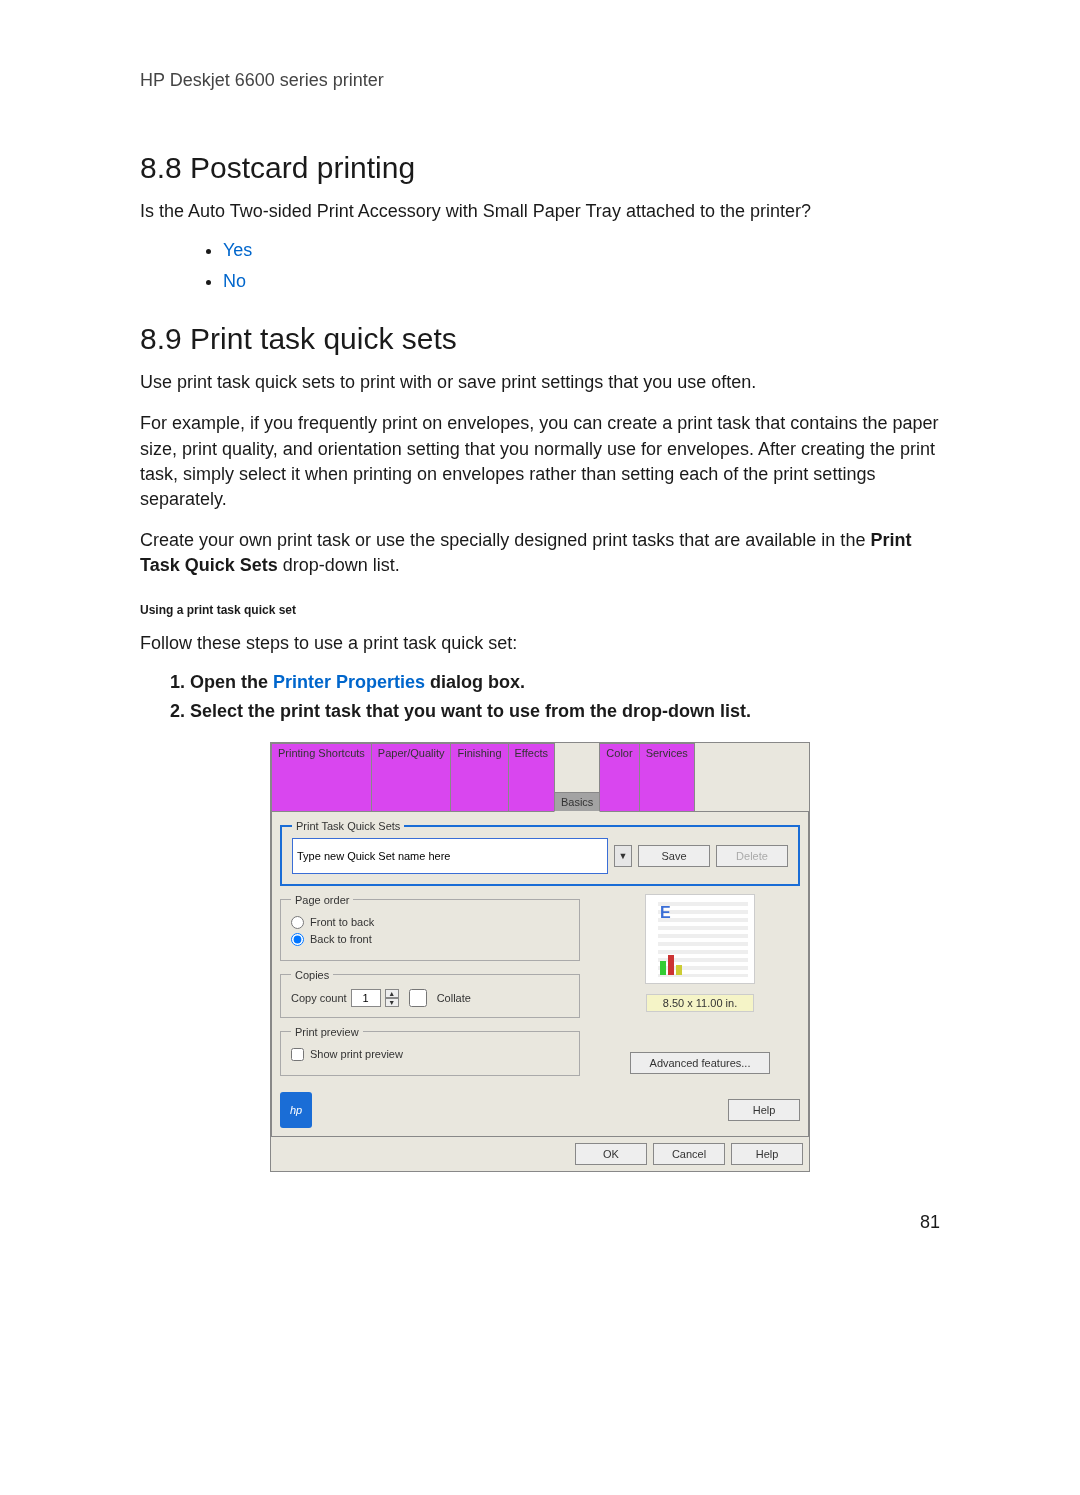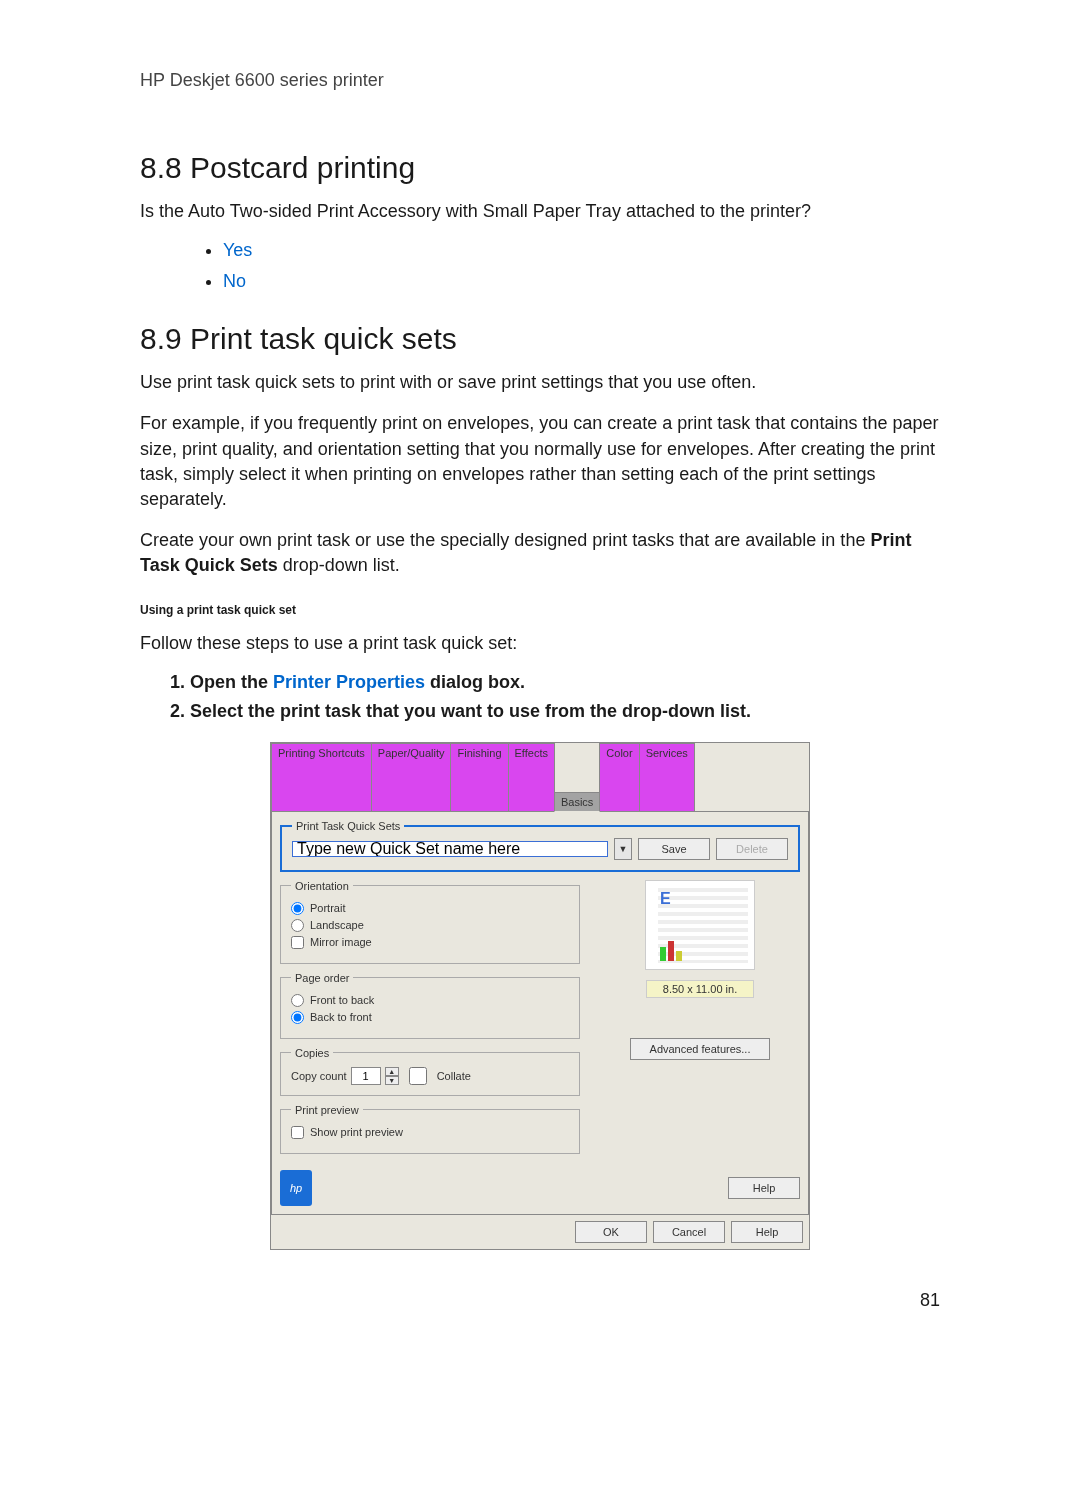--- a/index.html
+++ b/index.html
@@ -19,21 +19,21 @@
   
   .dialog { width: 540px; margin: 20px auto 40px auto; background: #e9e7de; border: 1px solid #888; font-size: 11px; color: #333; font-family: Tahoma, sans-serif; }
   .tabs { display: flex; background: #e9e7de; }
   .tab { padding: 3px 6px; border: 1px solid #888; border-bottom: none; background: #d946ef; margin-right: -1px; }
   .tab.active { background: #a3a3a3; border-bottom: 1px solid #e9e7de; position: relative; top: 1px; margin-top: 48px; }
   .dialog-body { border: 1px solid #888; padding: 8px; background: #e9e7de; }
   fieldset { border: 1px solid #aaa; padding: 6px 10px 10px 10px; margin-bottom: 8px; }
   fieldset.blue { border: 2px solid #1a6dd6; }
   legend { padding: 0 4px; font-size: 11px; }
   .row { display: flex; align-items: center; gap: 6px; }
-  .qs-input { flex: 1; height: 16px; border: 1px solid #3a6ed6; background: #fff; padding: 0 4px; font-size: 16px; }
+  .qs-input { flex: 1; height: 36px; border: 1px solid #3a6ed6; background: #fff; padding: 0 4px; font-size: 11px; }
   .dropdown-arrow { width: 18px; height: 22px; border: 1px solid #888; background: #e6e6e6; display:flex; align-items:center; justify-content:center; font-size:9px; }
   .btn { min-width: 72px; height: 22px; border: 1px solid #888; background: #eee; font-size: 11px; display:flex; align-items:center; justify-content:center; }
   .btn.disabled { color: #aaa; }
   .two-col { display: flex; gap: 20px; }
   .left-col { flex: 1; }
   .right-col { width: 200px; display:flex; flex-direction:column; align-items:center; gap:10px; }
   .preview-box { width: 110px; height: 90px; background: #fff; border: 1px solid #ccc; display:flex; align-items:flex-end; justify-content:flex-end; position:relative; }
   .preview-inner { width: 90px; height: 75px; background: repeating-linear-gradient(#eee, #eee 4px, #fff 4px, #fff 8px); margin: 6px; position:relative; }
   .e-letter { position:absolute; top:2px; left:2px; font-weight:bold; color:#3a6ed6; font-size:16px; }
   .bars { position:absolute; bottom:2px; left:2px; display:flex; align-items:flex-end; gap:2px; }
@@ -99,35 +99,20 @@
           <input class="qs-input" value="Type new Quick Set name here" style="">
           <div class="dropdown-arrow">▼</div>
           <div class="btn">Save</div>
           <div class="btn disabled">Delete</div>
         </div>
       </fieldset>
 
       <div class="two-col">
         <div class="left-col">
           <fieldset>
-            <legend>Orientation</legend>
-            <label class="opt">
-                <input type="radio" checked="" style="">
-                <span>Portrait</span>
-              </label>
-            <label class="opt">
-                <input type="radio" style="">
-                <span>Landscape</span>
-              </label>
-            <label class="opt">
-                <input type="checkbox" style="">
-                <span>Mirror image</span>
-              </label>
-          </fieldset>
-          <fieldset>
             <legend>Page order</legend>
             <label class="opt">
                 <input type="radio" style="">
                 <span>Front to back</span>
               </label>
             <label class="opt">
                 <input type="radio" checked="" style="">
                 <span>Back to front</span>
               </label>
           </fieldset>

